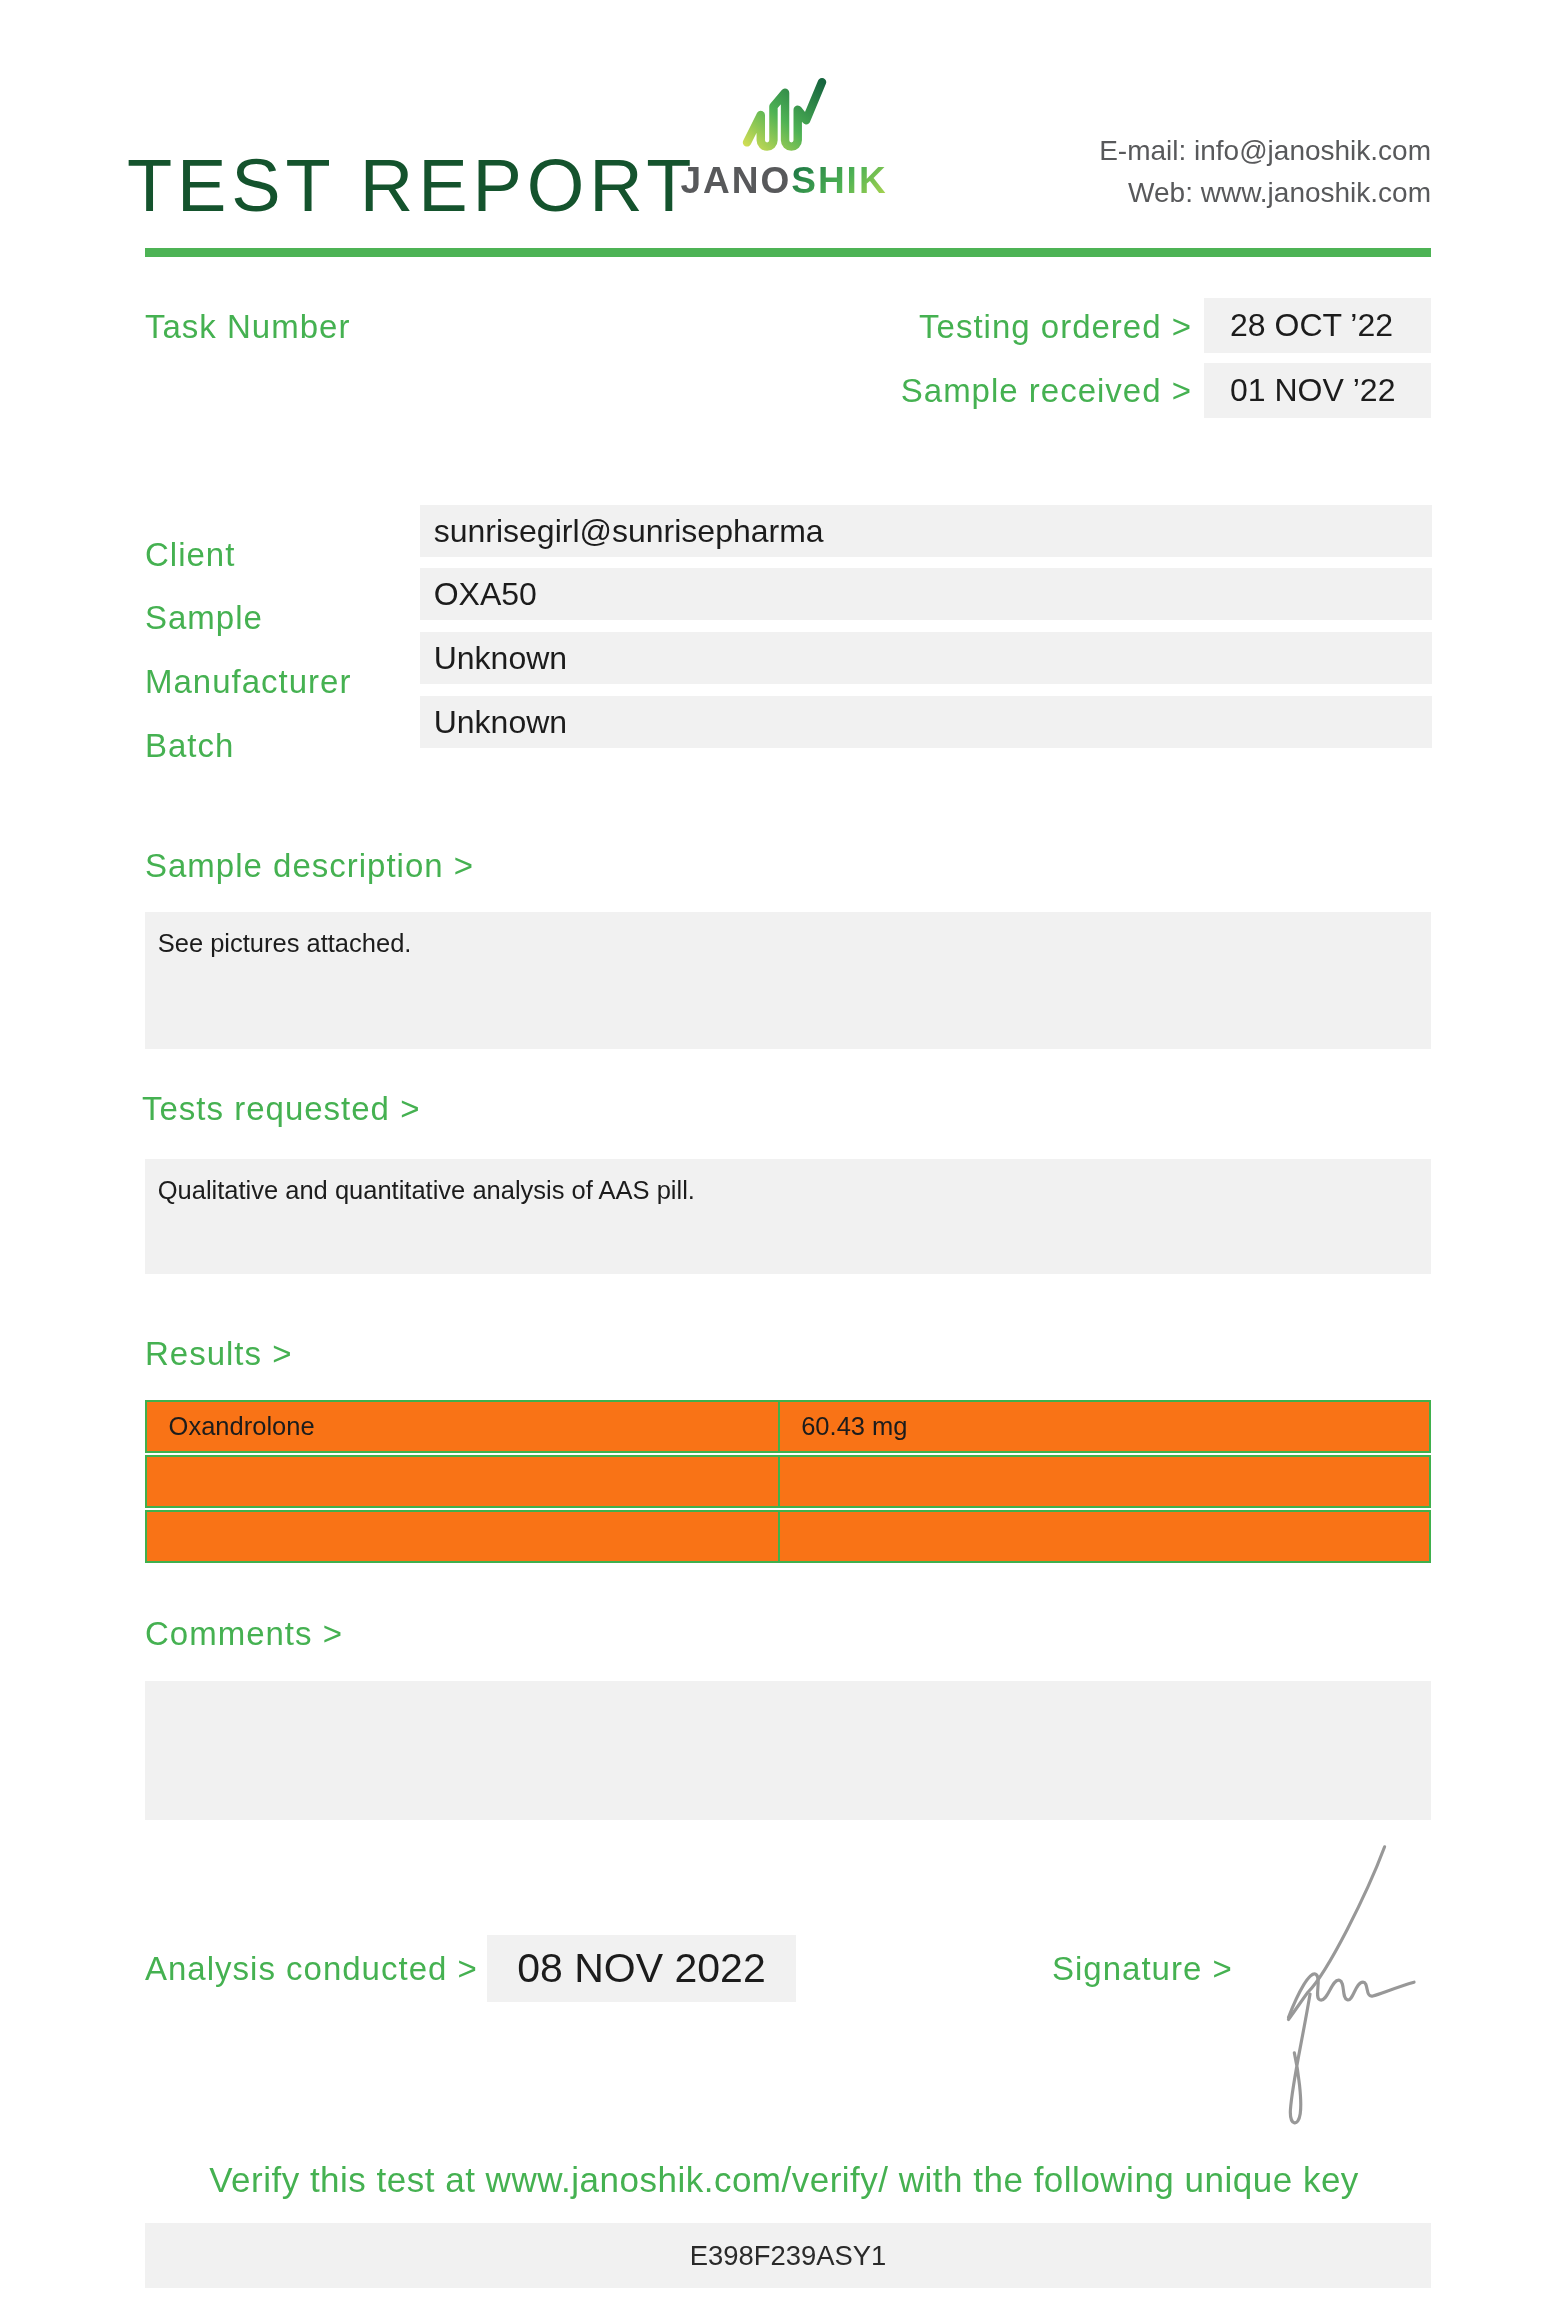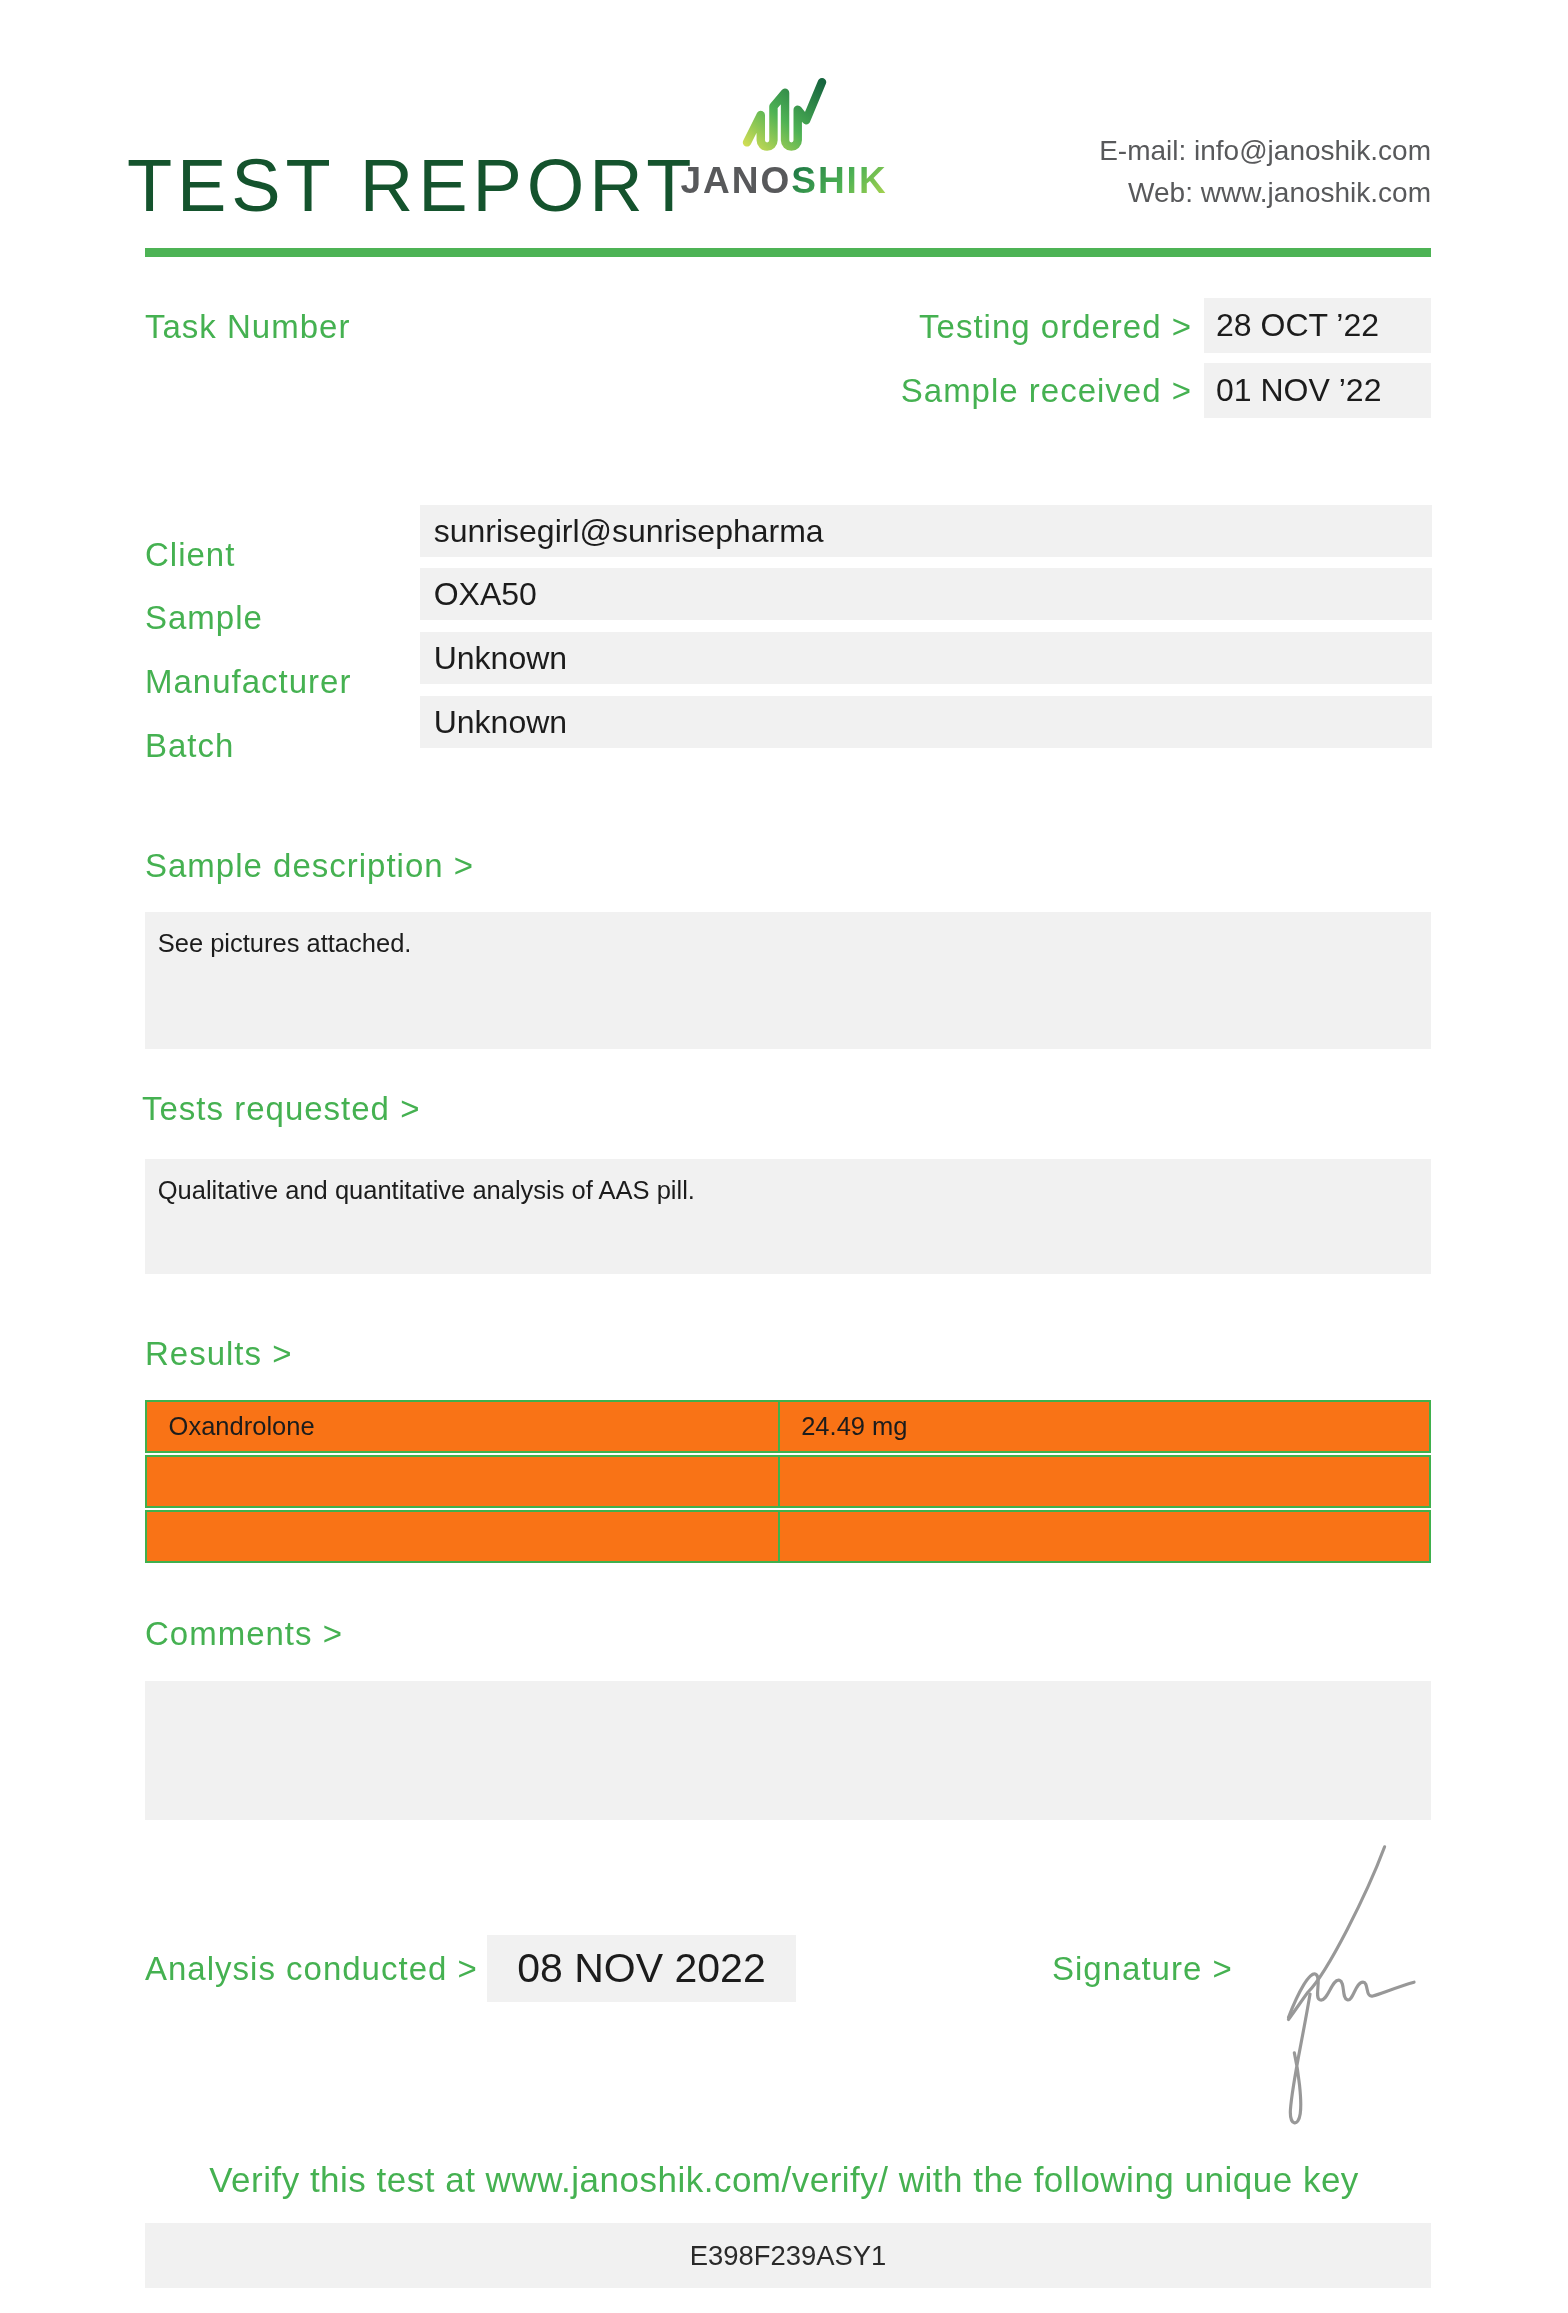--- a/index.html
+++ b/index.html
@@ -23,21 +23,21 @@
   .value{font-size:32px;color:#1c1c1c;white-space:nowrap;}
   .task-label{left:145px;top:308px;}
   .task-box{left:420px;top:298px;width:370px;height:55px;}
   .task-box .value{line-height:55px;padding-left:13.7px;display:block;}
   .date-label{right:376px;text-align:right;}
   .date-label.r1{top:308px;}
   .date-label.r2{top:372px;}
   .date-box{left:1204px;width:227px;height:55px;}
   .date-box.r1{top:298px;}
   .date-box.r2{top:363px;}
-  .date-box .value{line-height:55px;padding-left:12px;display:block;font-size:32px;}
+  .date-box .value{line-height:55px;padding-left:26px;display:block;font-size:32px;}
   .meta-label{left:145px;margin-top:21px;}
   .meta-box{left:420px;width:1012px;height:52px;}
   .meta-box .value{line-height:52px;padding-left:13.7px;display:block;}
   .heading{font-size:33px;letter-spacing:1px;white-space:nowrap;}
   .bigbox{left:145px;width:1286px;}
   .bigbox .body-text{display:block;padding:16.7px 0 0 12.7px;font-size:25.5px;color:#1c1c1c;}
   .results-table{left:145px;top:1400px;width:1286px;}
   .results-row{display:flex;height:49px;border:2.9px solid #3fb04d;margin-bottom:2px;background:#f97316;}
   .results-cell{font-size:25.5px;color:#1c1c1c;line-height:49px;padding-left:21.6px;white-space:nowrap;overflow:hidden;}
   .cell-substance{width:609px;border-right:2.9px solid #3fb04d;}
@@ -118,21 +118,21 @@
 
   <div class="abs heading green" style="left:142px;top:1090px;">Tests requested &gt;</div>
   <div class="abs box bigbox" style="top:1159px;height:115px;">
     <span class="body-text">Qualitative and quantitative analysis of AAS pill.</span>
   </div>
 
   <div class="abs heading green" style="left:145px;top:1335px;text-align:right;">Results &gt;</div>
   <div class="abs results-table">
     <div class="results-row">
       <div class="results-cell cell-substance">Oxandrolone</div>
-      <div class="results-cell cell-amount">24.49 mg</div>
+      <div class="results-cell cell-amount">60.43 mg</div>
     </div>
     <div class="results-row">
       <div class="results-cell cell-substance"></div>
       <div class="results-cell cell-amount"></div>
     </div>
     <div class="results-row">
       <div class="results-cell cell-substance"></div>
       <div class="results-cell cell-amount"></div>
     </div>
   </div>

